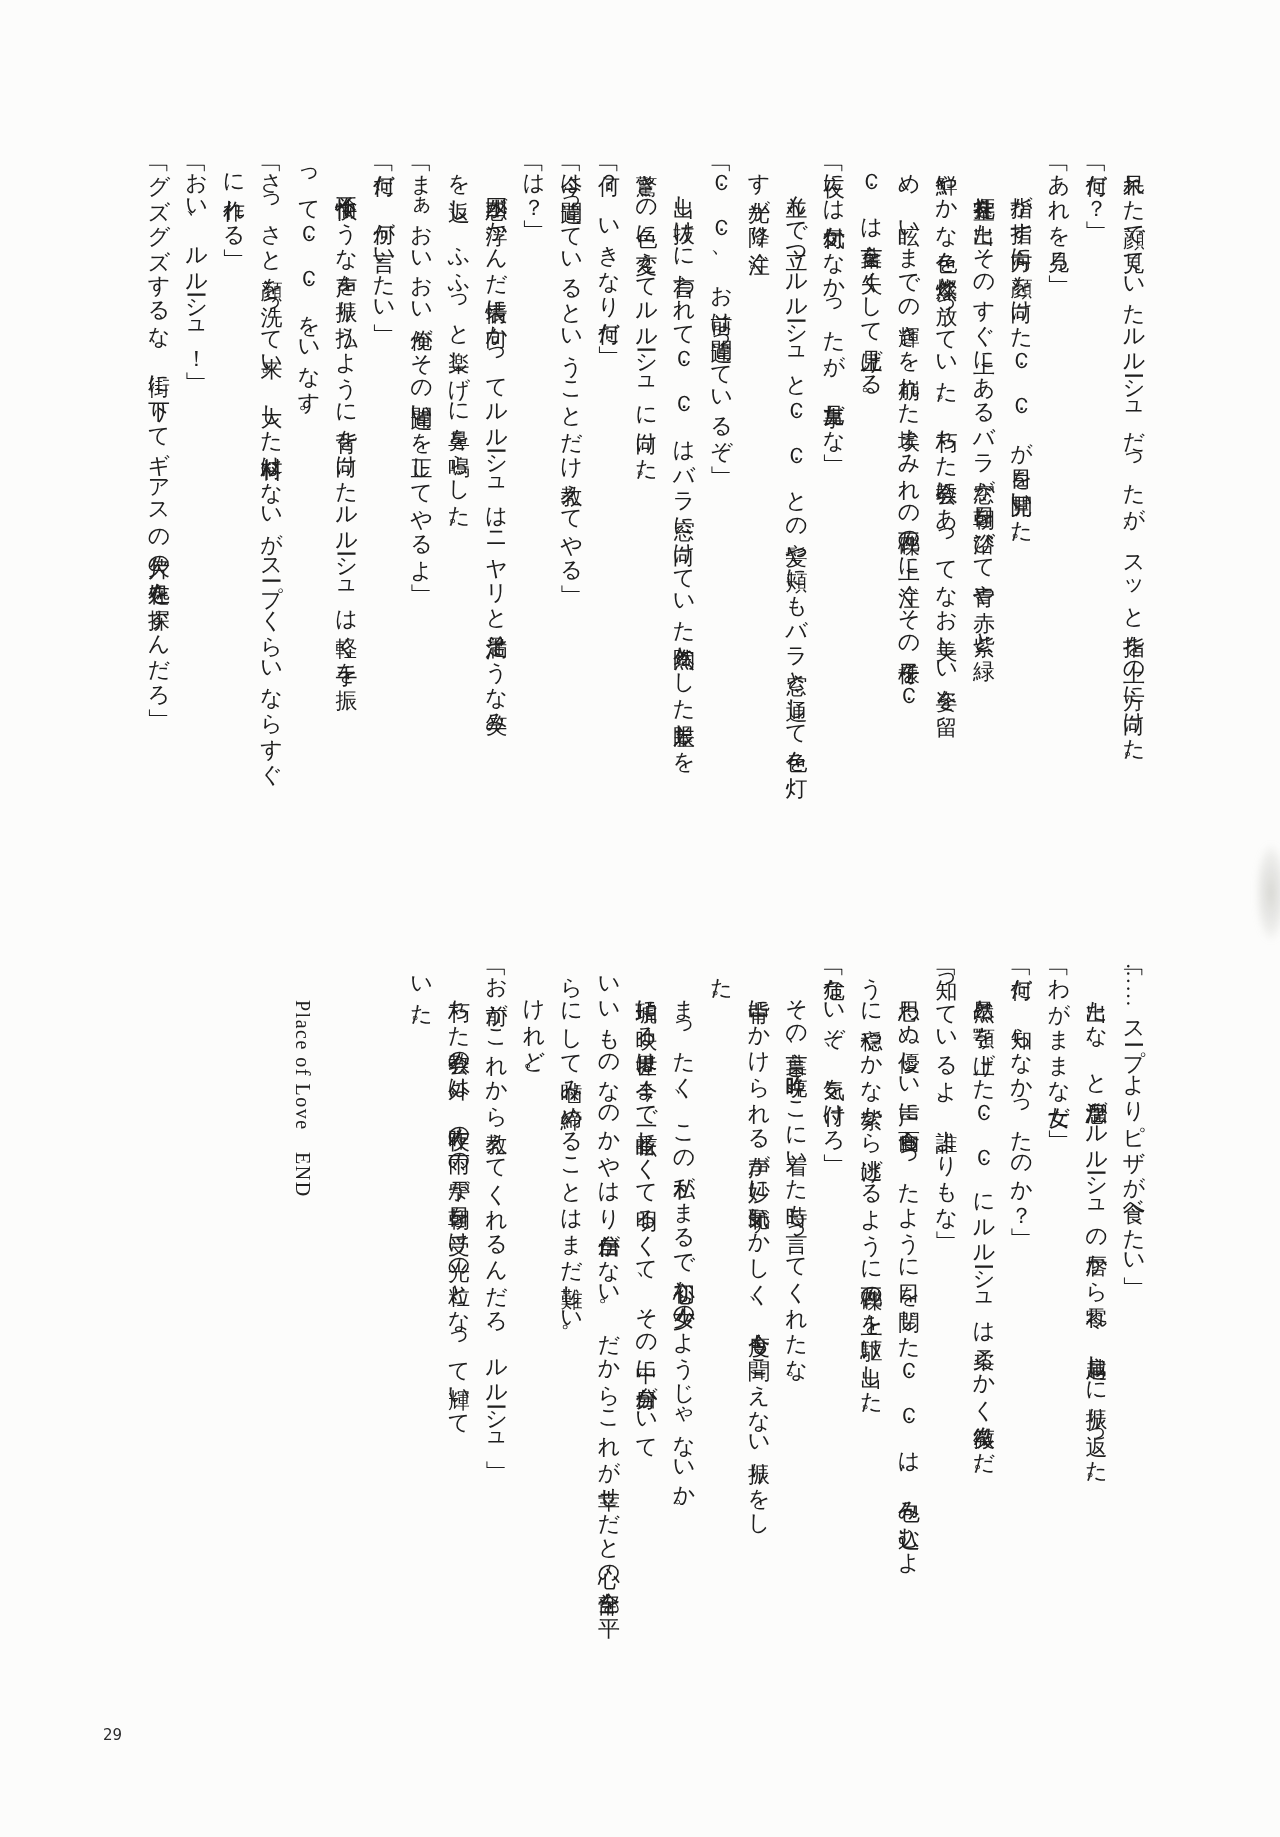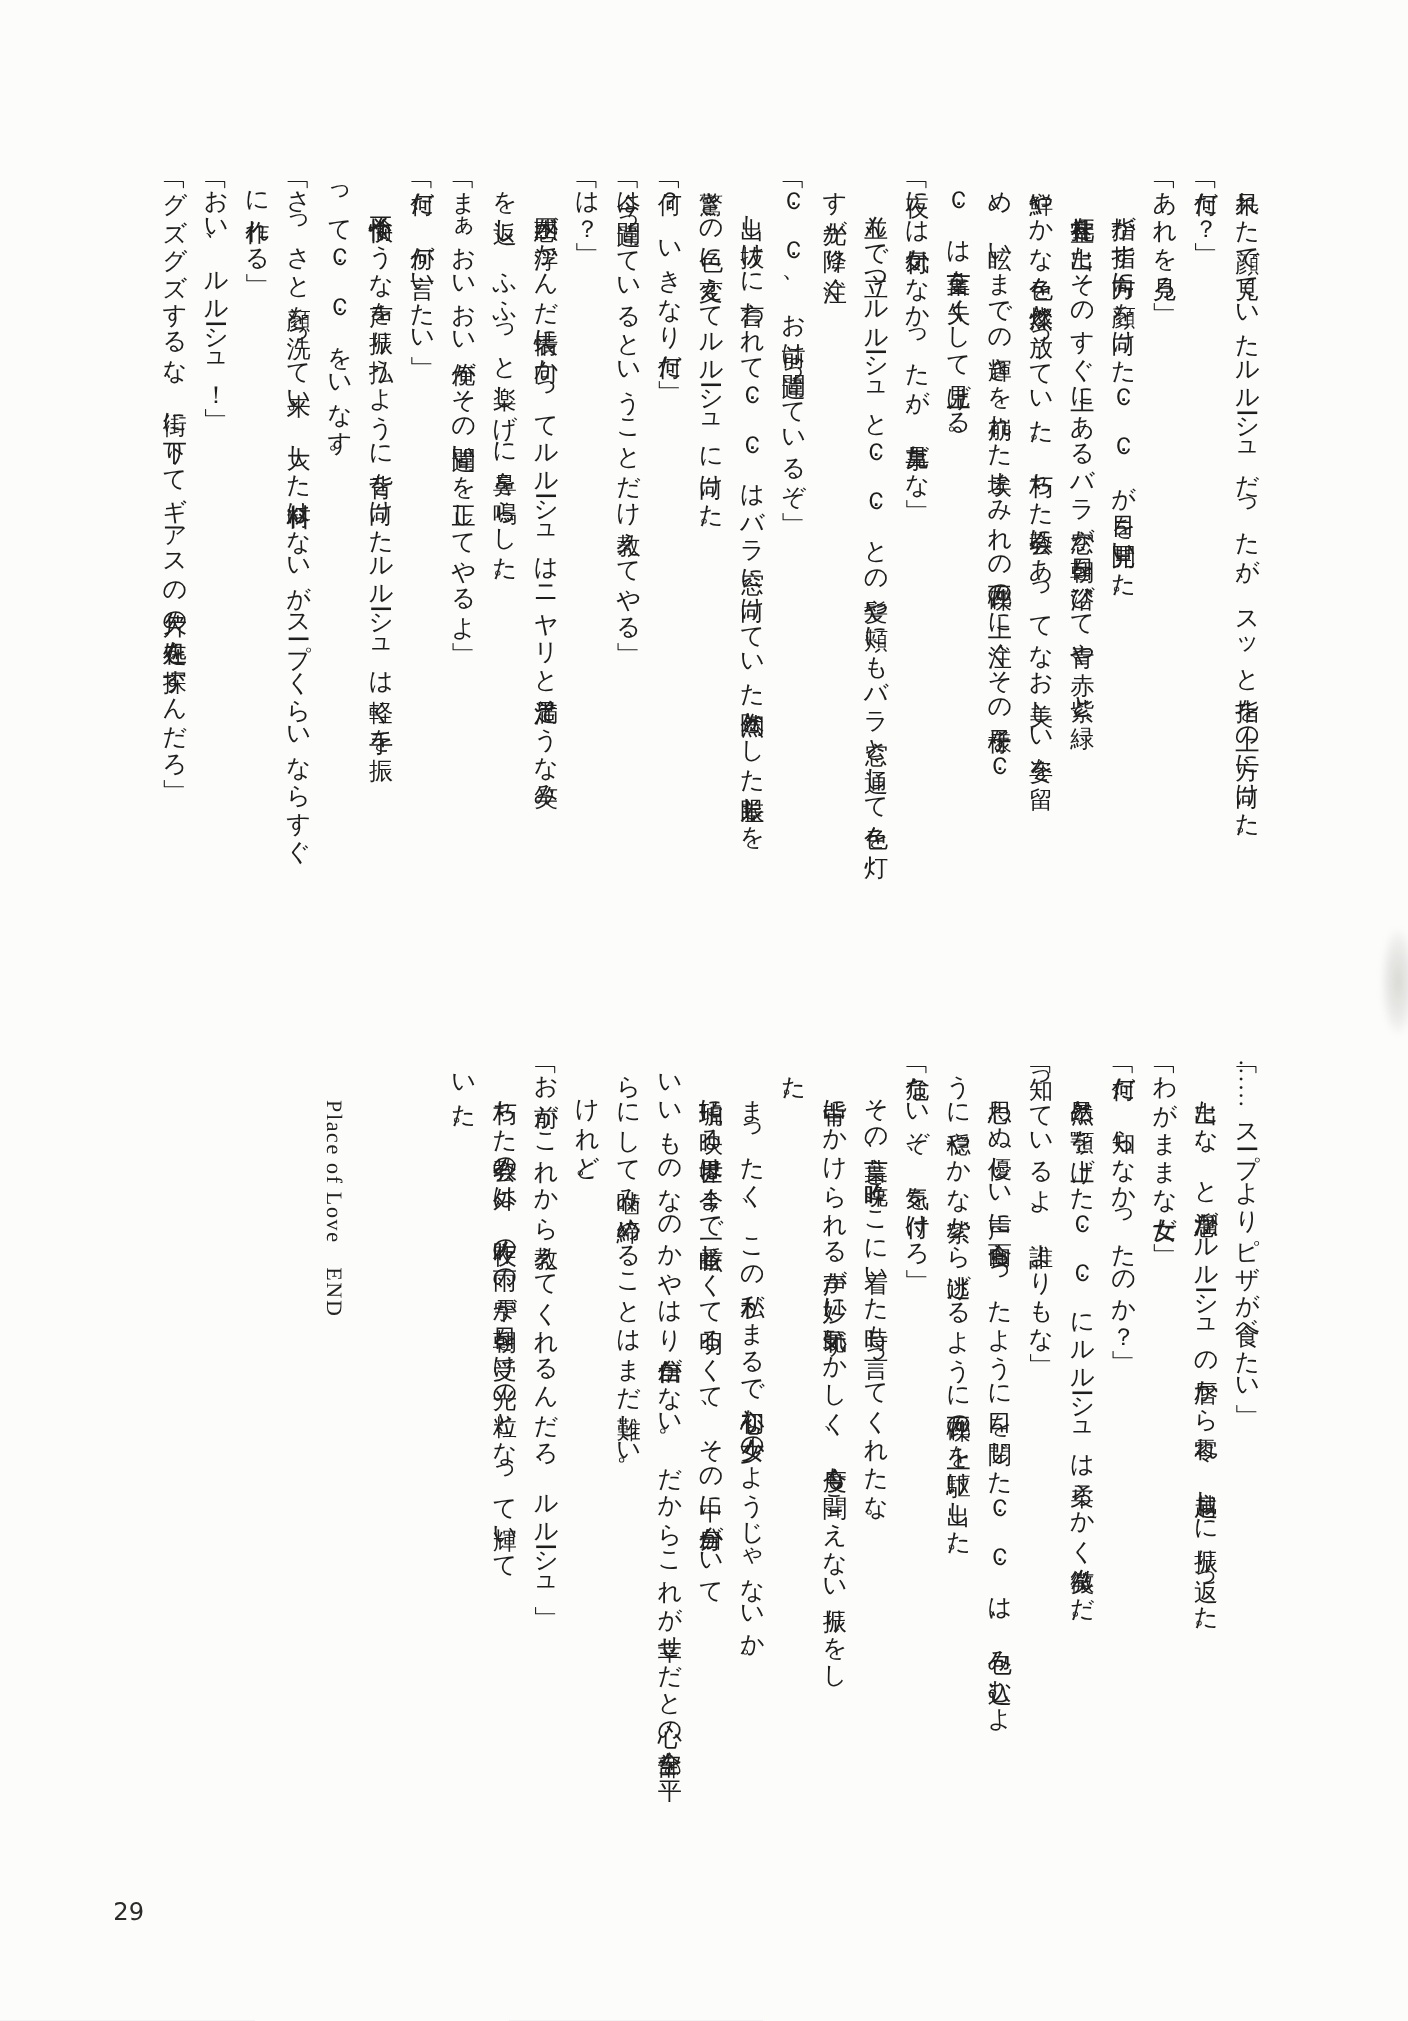--- a/index.html
+++ b/index.html
@@ -52,21 +52,21 @@
     font-size: 20px;
     letter-spacing: 1.5px;
     white-space: nowrap;
     color: #222;
   }
   #page-number {
     position: absolute;
     left: 103px;
     top: 1726px;
     font-family: "DejaVu Sans", "Liberation Sans", sans-serif;
-    font-size: 22px;
+    font-size: 15px;
     color: #2b2b2b;
   }
   .smudge {
     position: absolute;
     right: -6px;
     top: 845px;
     width: 30px;
     height: 95px;
     background: radial-gradient(ellipse at center,
       rgba(160,160,152,0.40) 0%,

